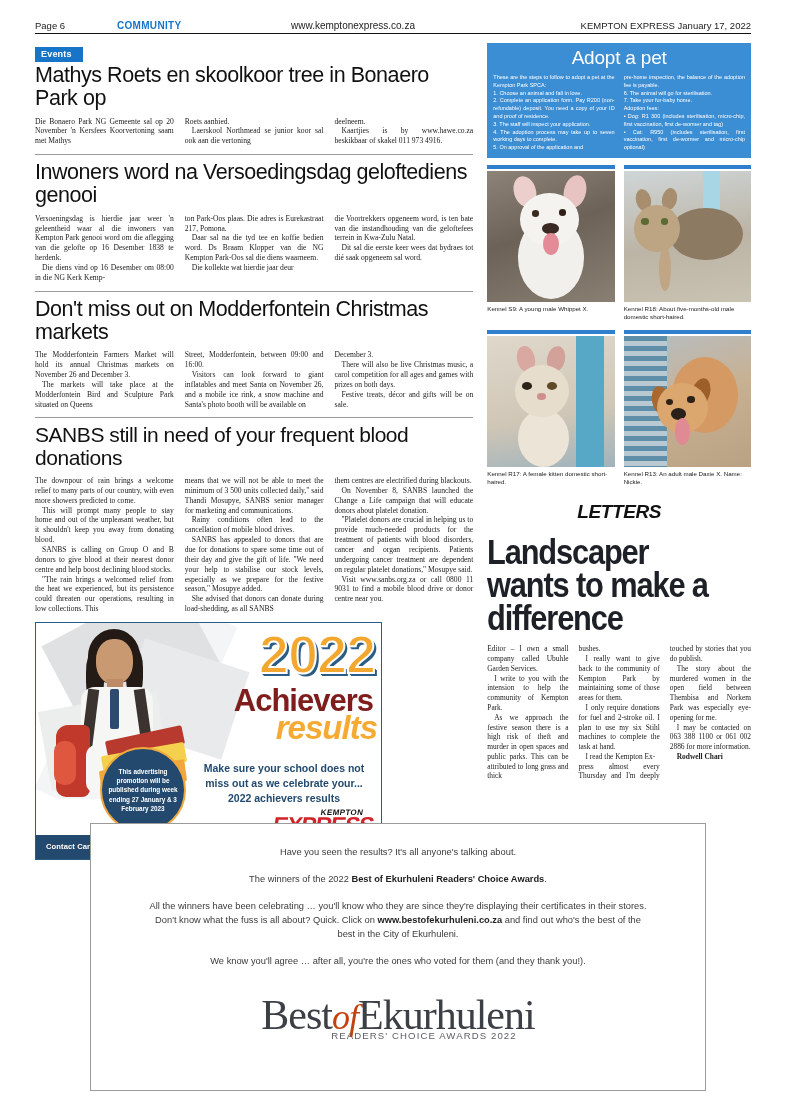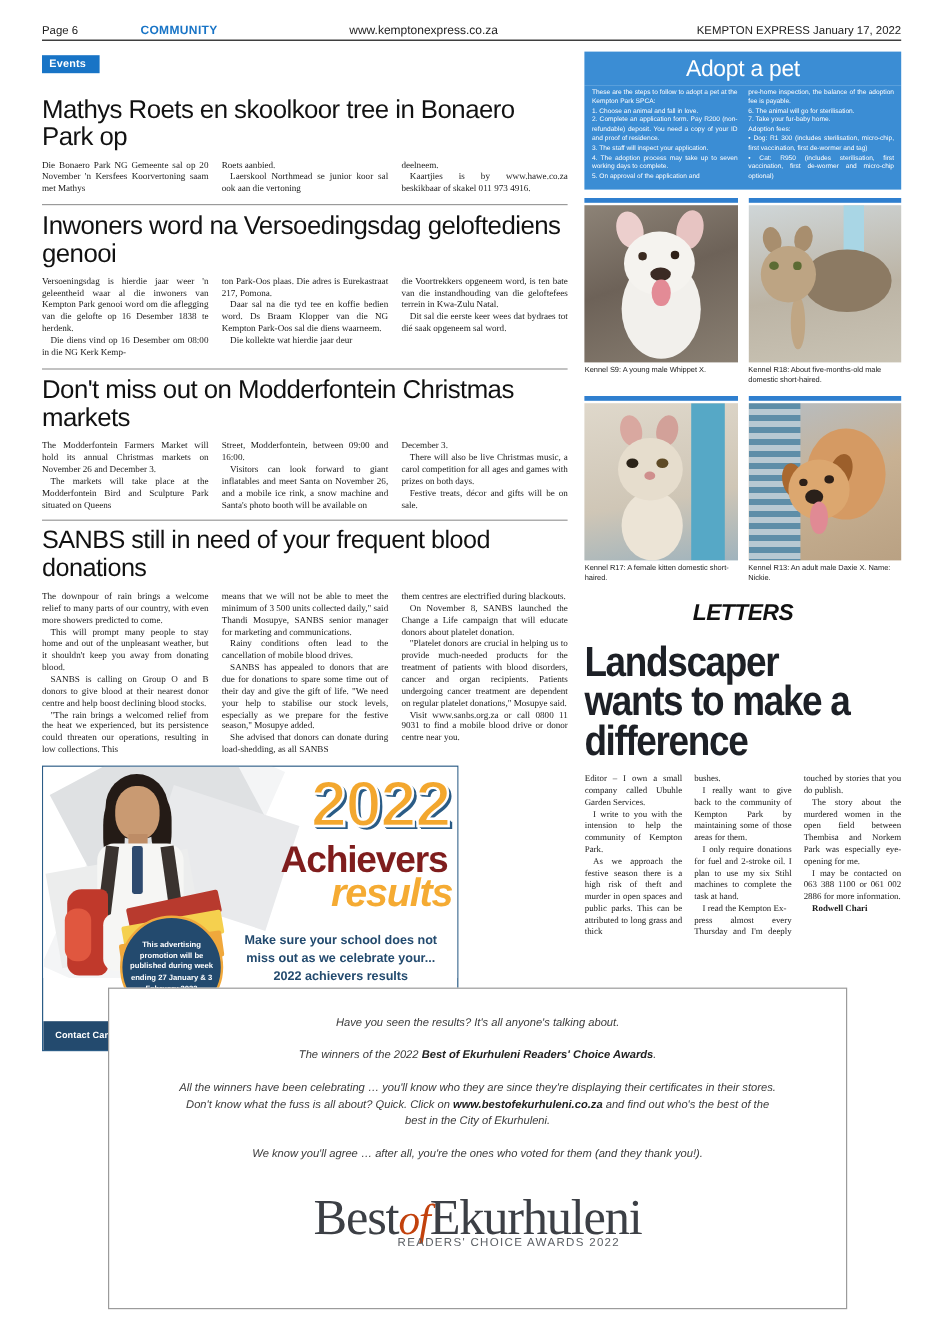--- a/index.html
+++ b/index.html
@@ -30,21 +30,21 @@
 
   
   .body-wrap { display: flex; gap: 14px; margin-top: 9px; }
   .left-pane { width: 447px; }
   .right-pane { width: 269px; }
 
   .kicker {
     display:inline-block; background:#1874c6; color:#fff;
     font-family:"Liberation Sans", sans-serif; font-weight:bold;
     font-size:9px; letter-spacing:.2px;
-    padding: 2.5px 11px 3px 6px; margin-bottom: 18px; text-align: center;
+    padding: 2.5px 11px 3px 6px; margin-bottom: 1px; text-align: center;
   }
   h2.headline {
     font-family:"Liberation Sans", sans-serif;
     font-weight: normal;
     font-size: 21.5px;
     line-height: 1.06;
     margin: 1px 0 7px 0;
     letter-spacing: -0.45px;
     color:#111;
   }
@@ -227,21 +227,21 @@
   }
 
   
   .bestof {
     position:absolute; left:90px; top:823px; width:616px; height:268px;
     border:1px solid #9b9b9b; background:#fff;
     display:flex; flex-direction:column; align-items:center;
     padding-top: 22px;
     font-family:"Liberation Sans", sans-serif;
   }
-  .bo-line { font-size:9.3px; color:#3b3b3b; text-align:center; margin-bottom:13px; line-height:1.5;font-style:italic; }
+  .bo-line { font-size:9.3px; color:#3b3b3b; text-align:center; margin-bottom:13px; line-height:1.5; }
   .bo-line.multi { width: 560px; }
   .bo-line b { color:#222; }
   .bo-logo { margin-top: 12px; text-align:center; }
   .bo-best {
     font-family:"Liberation Serif", serif; font-size:42px; color:#3c3f45;
     letter-spacing:-1px; line-height:1;
   }
   .bo-of { font-style:italic; color:#c2410c; font-size:36px; }
   .bo-sub {
     font-family:"Liberation Sans", sans-serif; font-size:9.6px;

